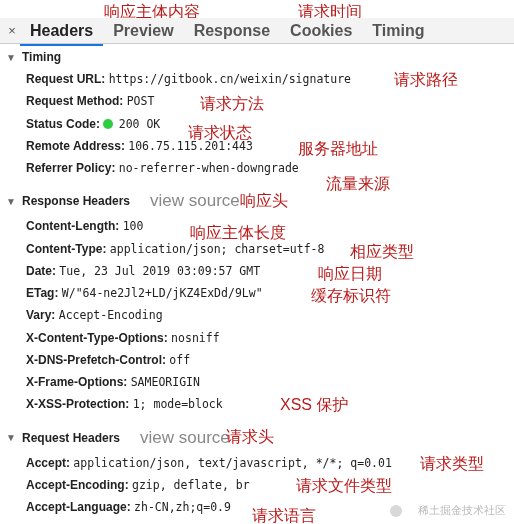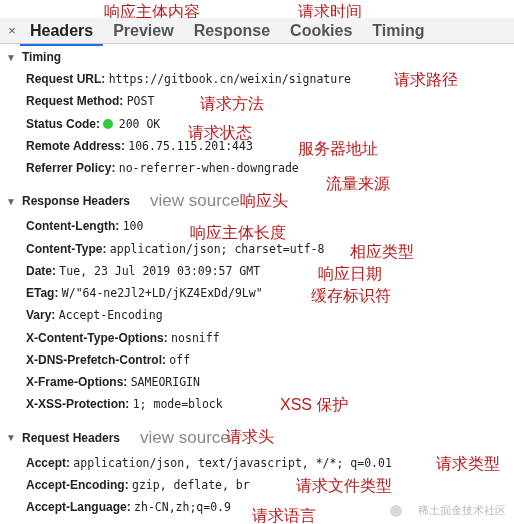--- a/index.html
+++ b/index.html
@@ -192,21 +192,21 @@
 <div class="section-head">
   <span class="tri">▼</span>
   <span class="section-title">Request Headers</span>
   <span class="view-source">view source</span>
   <span class="annot" style="left:226px;">请求头</span>
 </div>
 <div class="rows">
   <div class="row">
     <span class="k">Accept:</span>
     <span class="v">application/json, text/javascript, */*; q=0.01</span>
-    <span class="annot" style="left:436px; margin-top:-2px;">请求类型</span>
+    <span class="annot" style="left:420px; margin-top:-2px;">请求类型</span>
   </div>
   <div class="row">
     <span class="k">Accept-Encoding:</span>
     <span class="v">gzip, deflate, br</span>
     <span class="annot" style="left:296px; margin-top:-2px;">请求文件类型</span>
   </div>
   <div class="row">
     <span class="k">Accept-Language:</span>
     <span class="v">zh-CN,zh;q=0.9</span>
     <span class="annot" style="left:252px; margin-top:6px;">请求语言</span>

